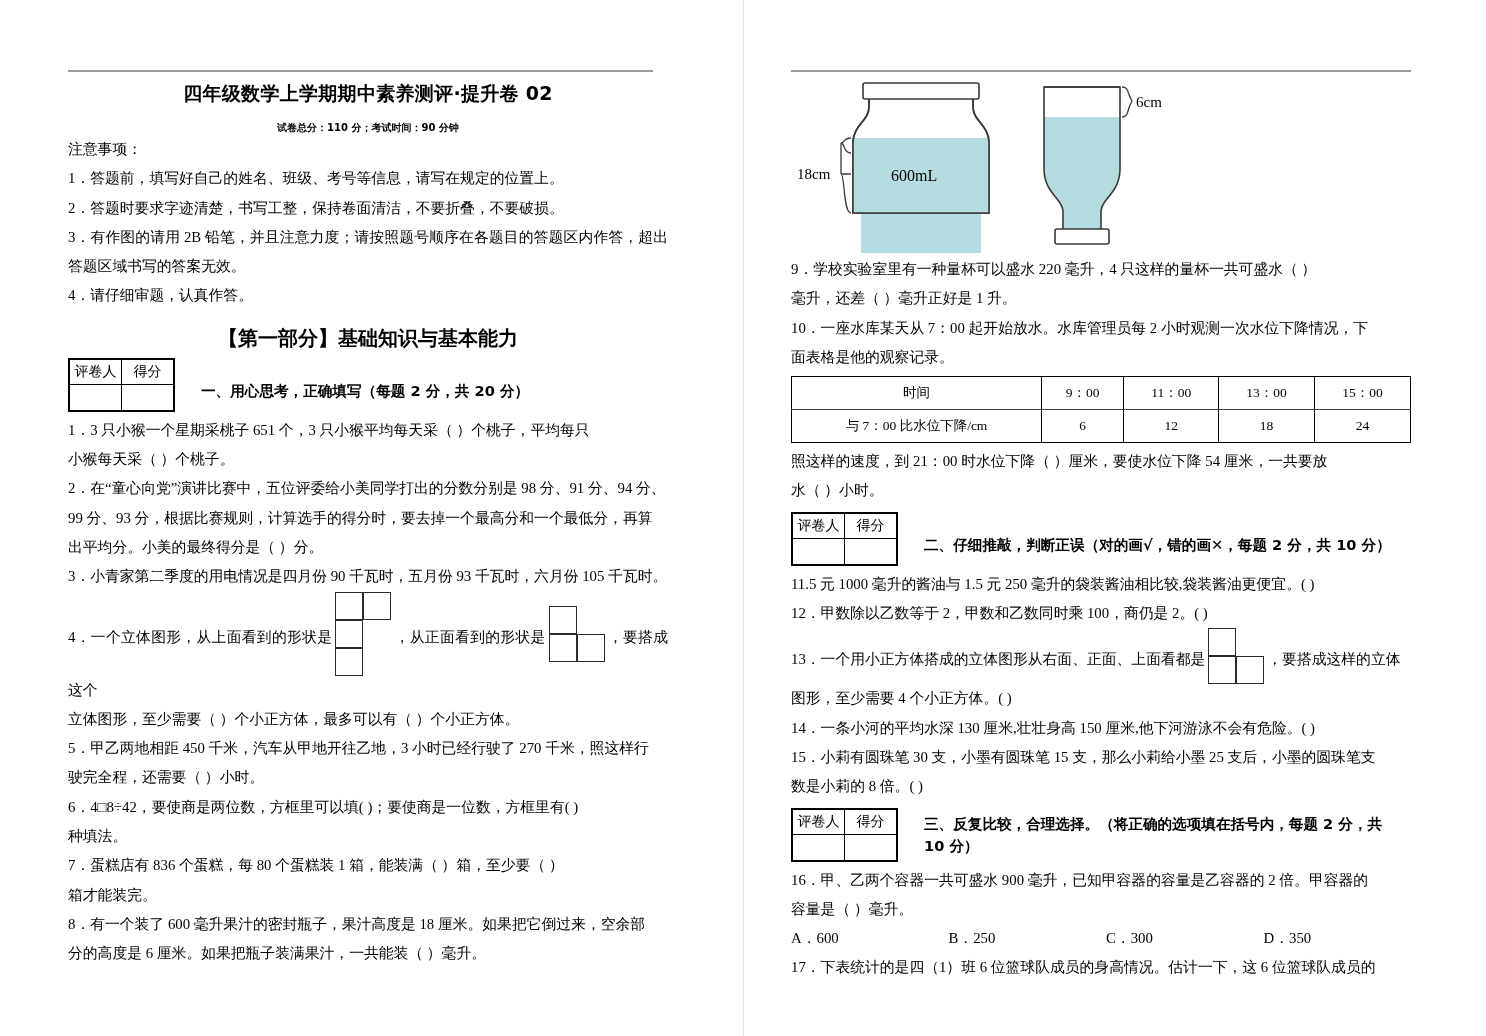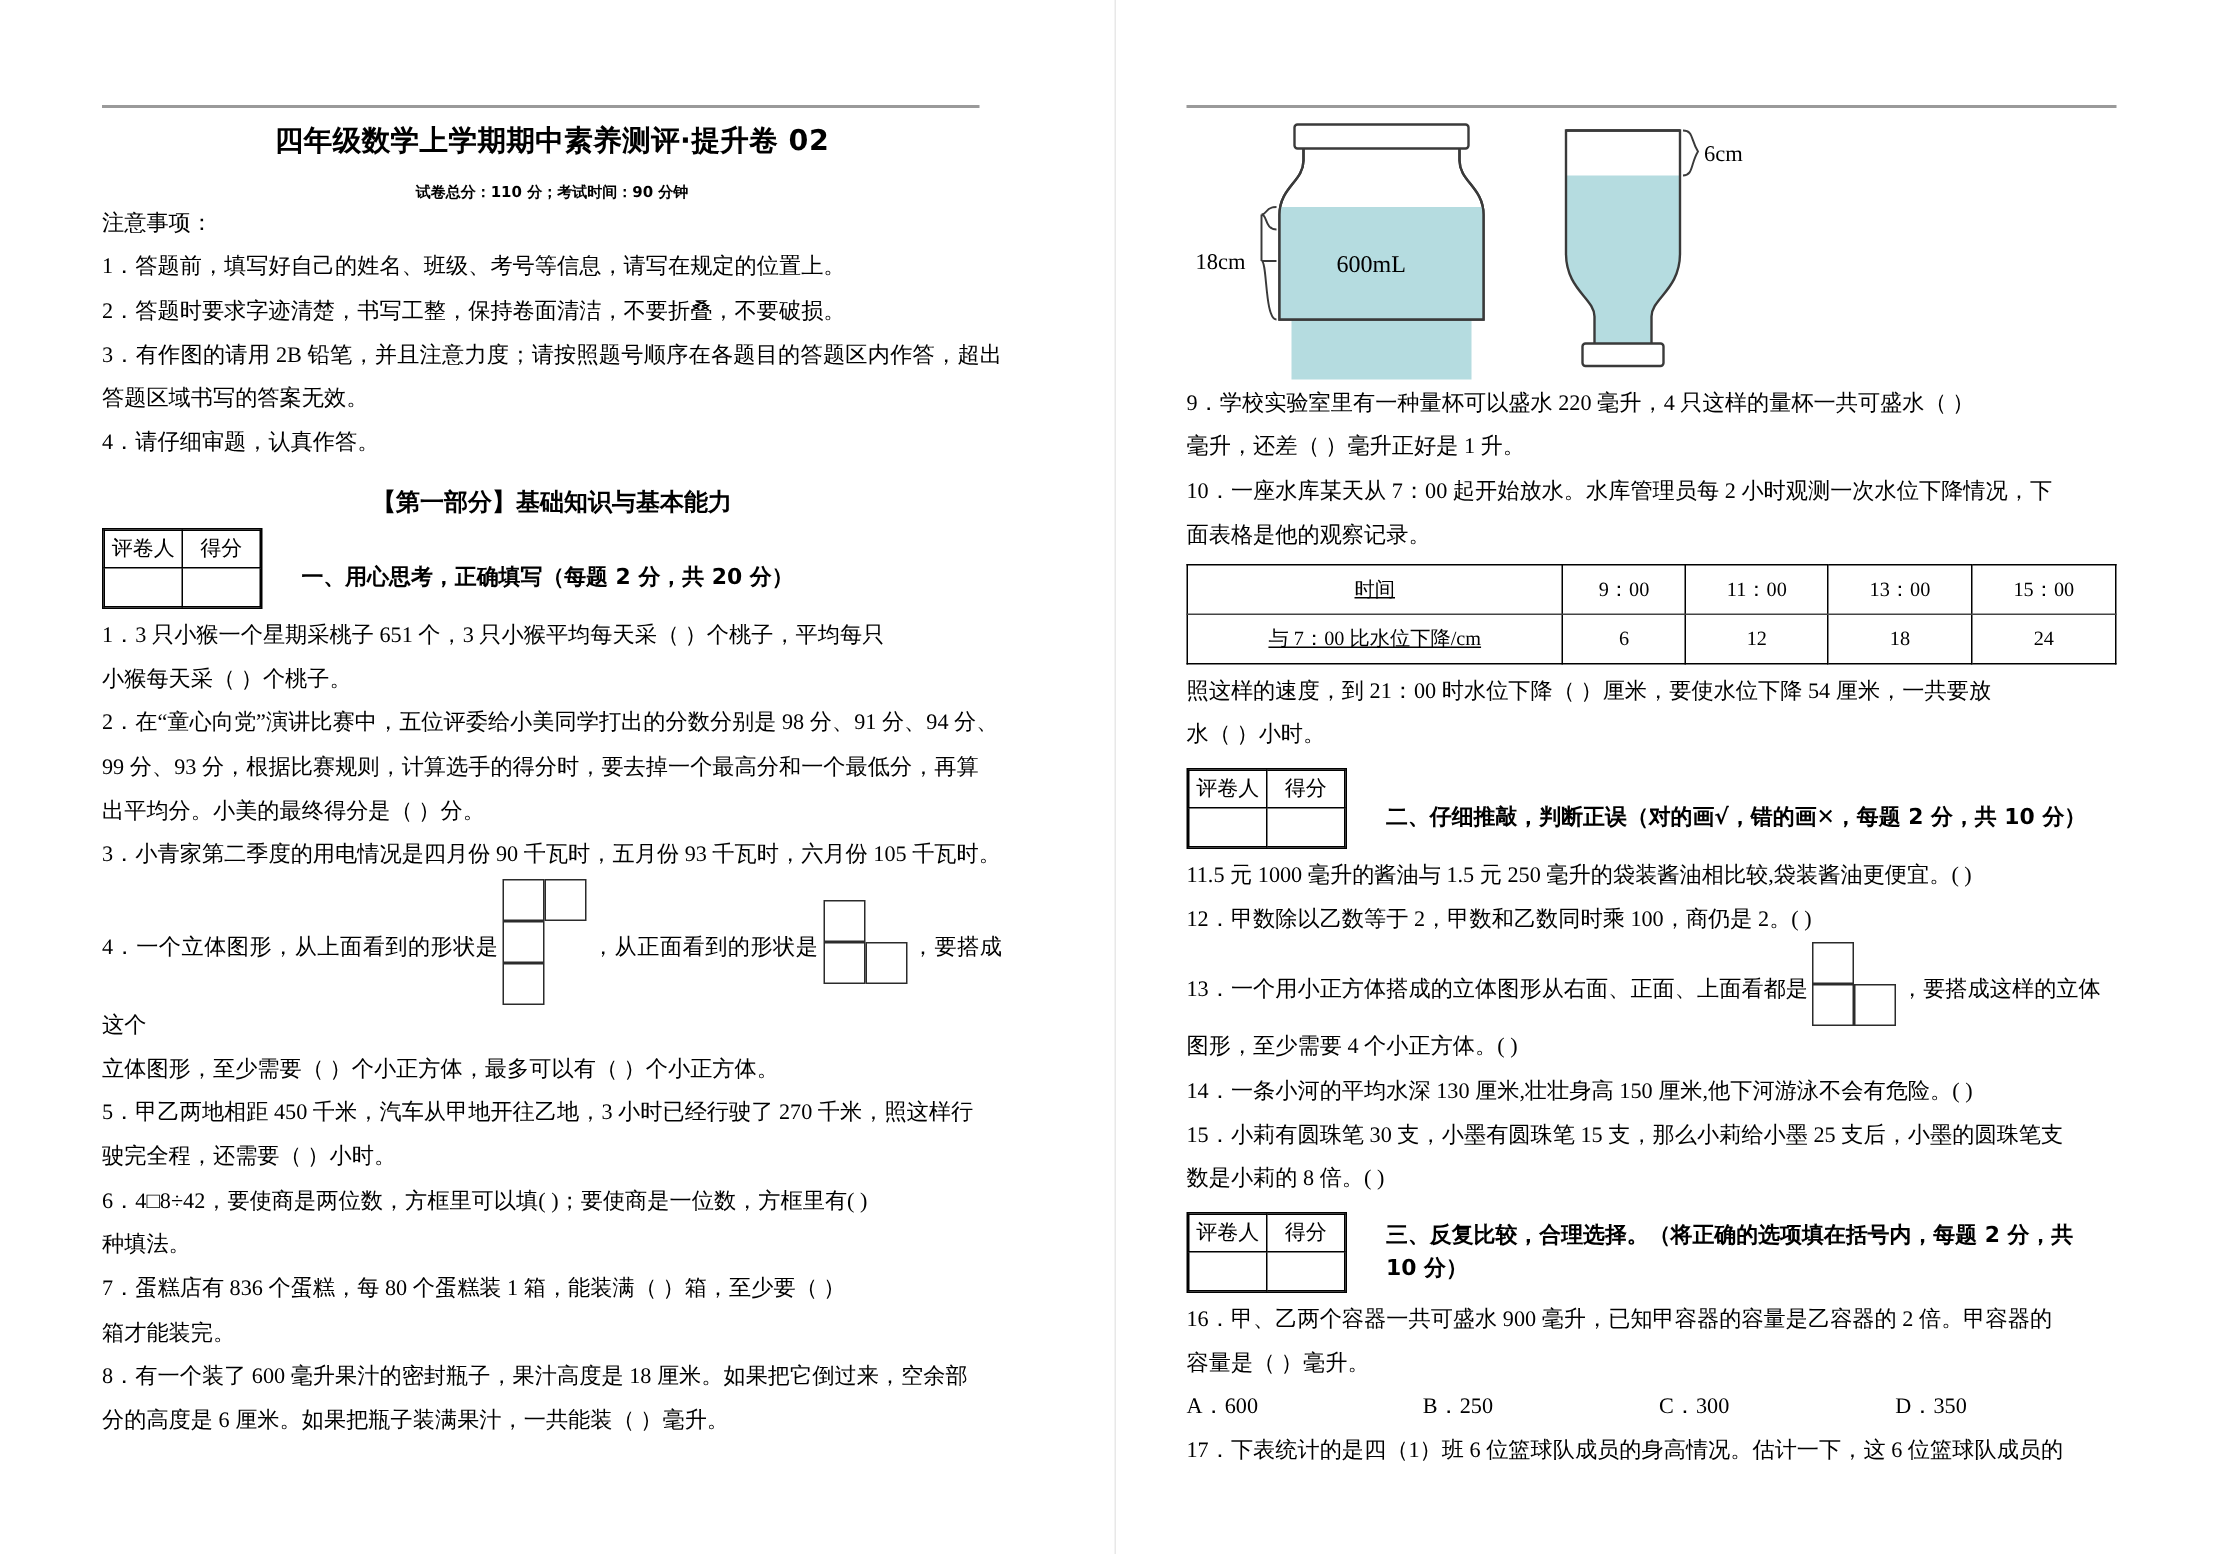--- a/index.html
+++ b/index.html
@@ -69,21 +69,21 @@
   }
   p.line {
     font-size: 14.8px;
     line-height: 1.98;
     margin: 0;
     text-align: justify;
   }
 
   .section-head {
     font-family: Liberation Serif, serif;
-    font-size: 16px;
+    font-size: 20px;
     font-weight: bold;
     text-align: center;
     margin: 14px 0 6px 0;
   }
 
   
   .scorerow {
     display: flex;
     align-items: flex-start;
     margin: 6px 0 4px 0;
@@ -124,21 +124,21 @@
     margin: 4px 0 4px 0;
     font-size: 13.5px;
   }
   table.datatable td {
     border: 1px solid #000;
     text-align: center;
     padding: 7px 3px;
     height: 32px;
   }
   table.datatable tr.head td { border-bottom: 1.6px solid #444; }
-  table.datatable td.wide { width: 250px; text-decoration: underline; }
+  table.datatable td.wide { width: 250px; }
 
   
   .shape { display: inline-block; vertical-align: middle; position: relative; }
   .sq { position: absolute; border: 1.4px solid #2b2b2b; box-sizing: border-box; }
 
   
   .shapeA { width: 56px; height: 84px; margin: 0 3px; vertical-align: -34px; }
   
   .shapeB { width: 56px; height: 56px; margin: 0 3px; vertical-align: -20px; }
 

